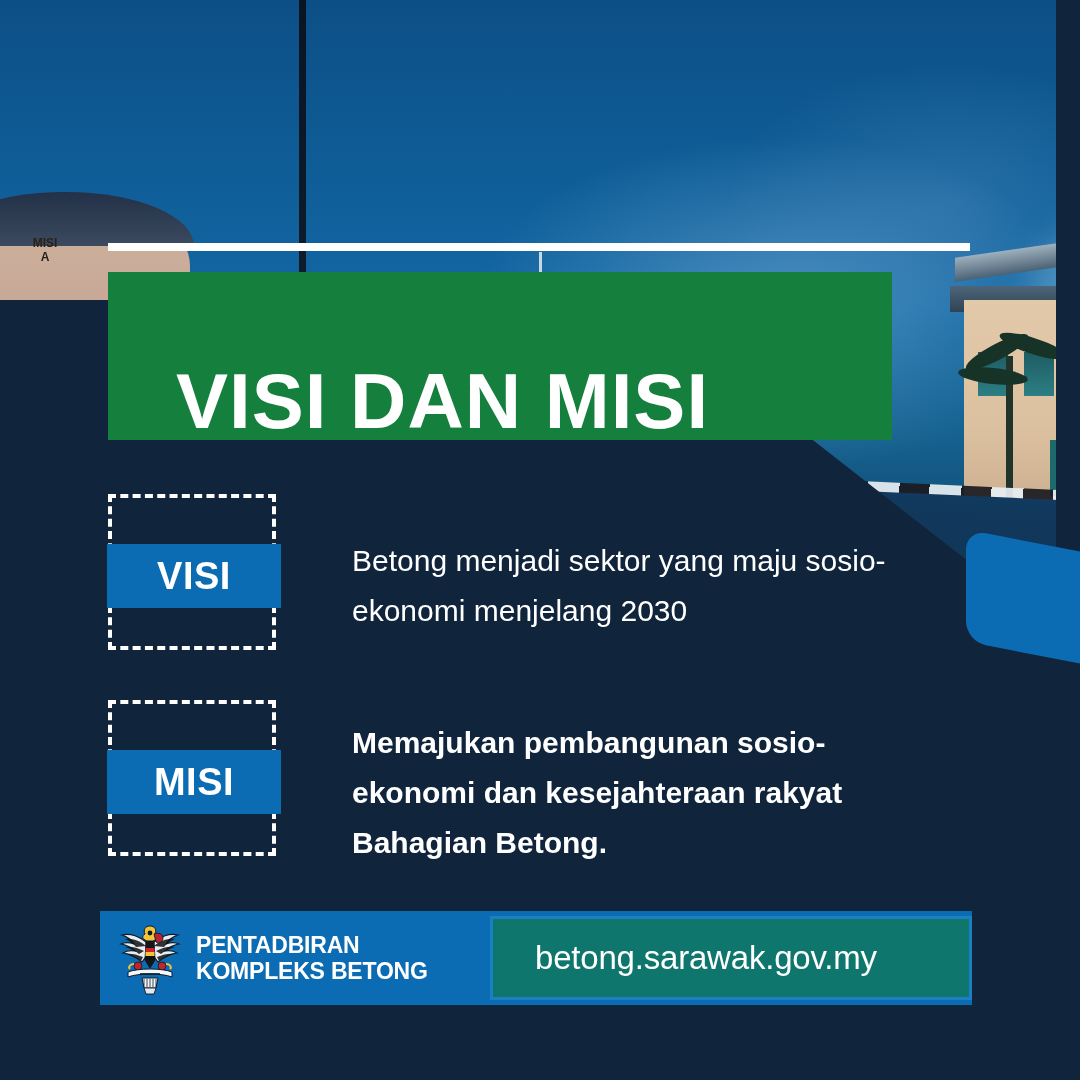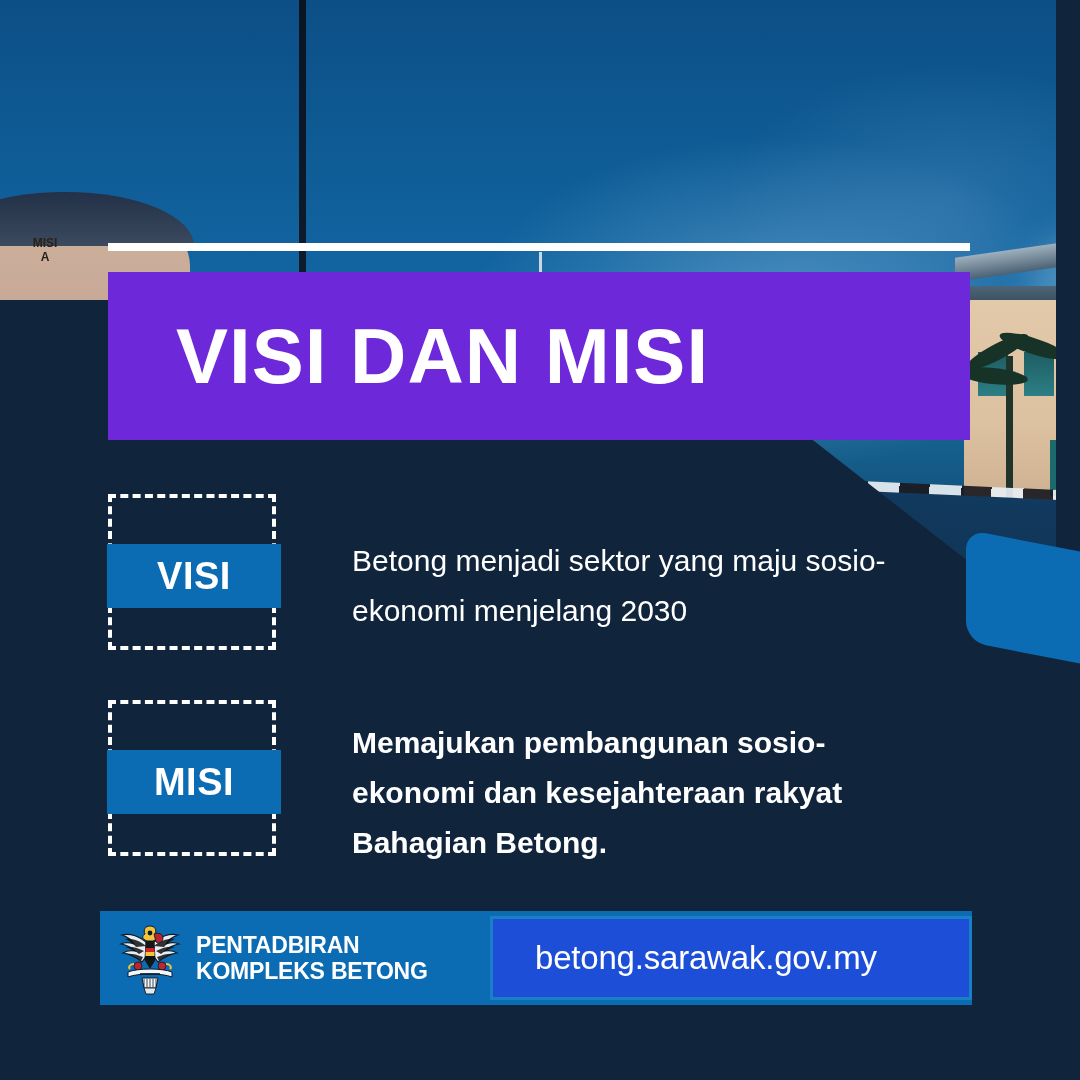--- a/index.html
+++ b/index.html
@@ -273,24 +273,24 @@
   
   .rule {
     position: absolute;
     left: 108px; top: 243px;
     width: 862px; height: 8px;
     background: #ffffff;
   }
   .title-bar {
     position: absolute;
     left: 108px; top: 272px;
-    width: 862px; height: 168px;
-    background: #6d28d9;
+    width: 784px; height: 168px;
+    background: #15803d;
     display: flex;
-    align-items: center;
+    align-items: flex-end;
   }
   .title-bar h1 {
     margin: 0;
     padding-left: 68px;
     color: #ffffff;
     font-size: 78px;
     font-weight: bold;
     letter-spacing: 1px;
     line-height: 1;
     white-space: nowrap;
@@ -369,21 +369,21 @@
     font-weight: bold;
     font-size: 23px;
     line-height: 26px;
     letter-spacing: -0.2px;
   }
   .url-box {
     margin-left: 0;
     width: 482px;
     height: 84px;
     box-sizing: border-box;
-    background: #1d4ed8;
+    background: #0f766e;
     border: 3px solid #1b7fc4;
     display: flex;
     align-items: center;
     flex: none;
   }
   .url-box span {
     color: #ffffff;
     font-size: 33px;
     padding-left: 42px;
     letter-spacing: -0.2px;

